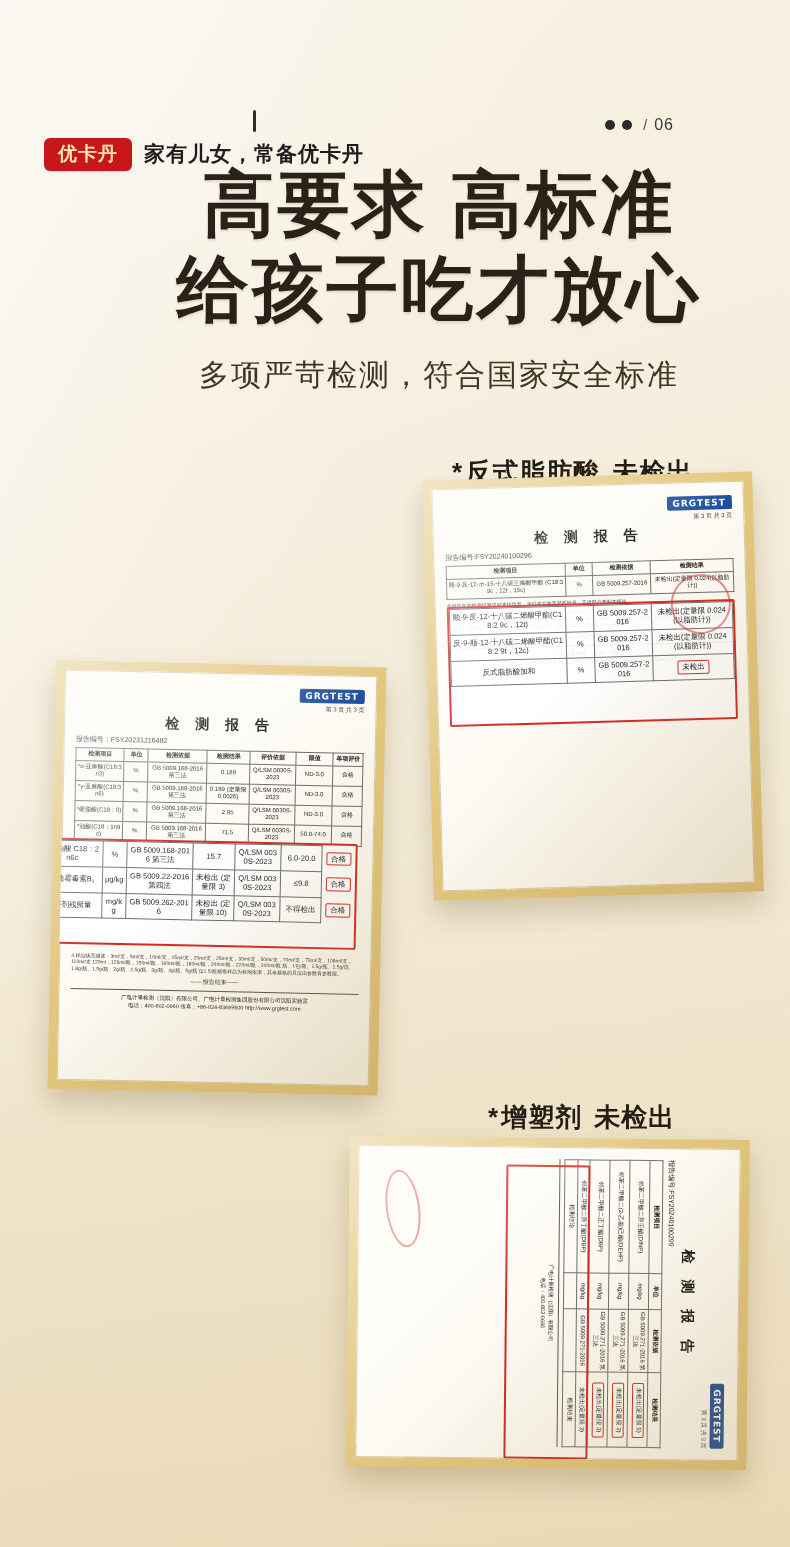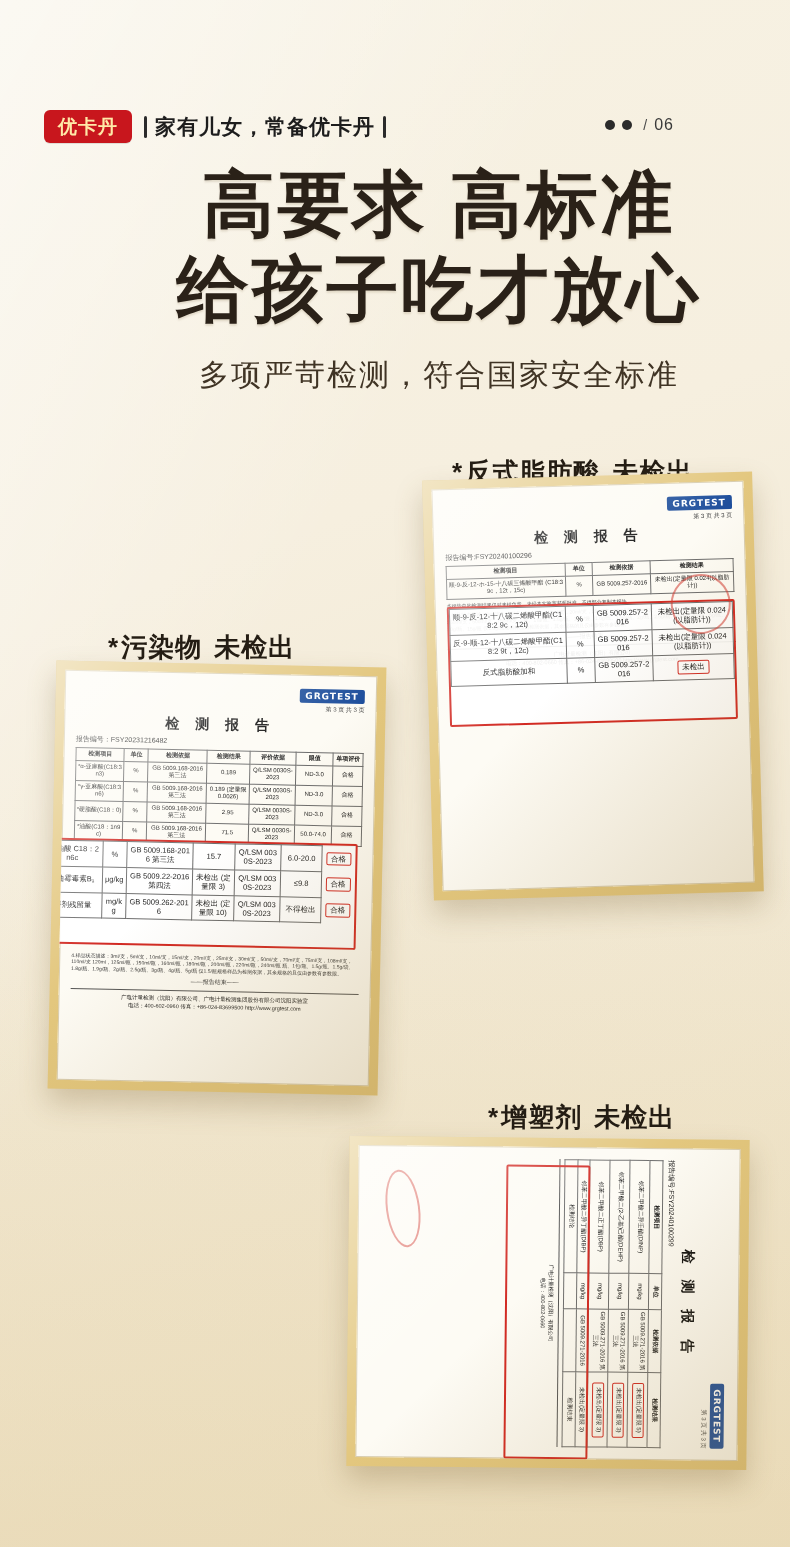--- a/index.html
+++ b/index.html
@@ -61,20 +61,21 @@
     color: #ffe9a8;
     font-size: 19px;
     font-weight: bold;
     letter-spacing: 1px;
     font-family: "DejaVu Sans", sans-serif;
   }
   .slogan-wrap {
     display: flex;
     align-items: center;
     gap: 8px;
+    flex-direction: column;
   }
   .slogan-bar {
     width: 3px;
     height: 22px;
     background: #2b2b2b;
     border-radius: 2px;
   }
   .slogan {
     font-size: 21px;
     color: #1d1d1d;
@@ -346,23 +347,20 @@
   </div>
 
   <div class="headline">
     <h1>高要求 高标准</h1>
     <h1 class="line2">给孩子吃才放心</h1>
     <div class="subhead">多项严苛检测，符合国家安全标准</div>
   </div>
 
   <div class="callout callout-trans">
     <span class="star">*</span><span>反式脂肪酸</span><span class="gap"></span><span>未检出</span>
-  </div>
-  <div class="callout callout-pollutant">
-    <span class="star">*</span><span>污染物</span><span class="gap"></span><span>未检出</span>
   </div>
   <div class="callout callout-plasticizer">
     <span class="star">*</span><span>增塑剂</span><span class="gap"></span><span>未检出</span>
   </div>
 
   <div class="cert cert-a">
     <div class="mat">
       <div class="doc">
         <div class="doc-top">
           <div>

